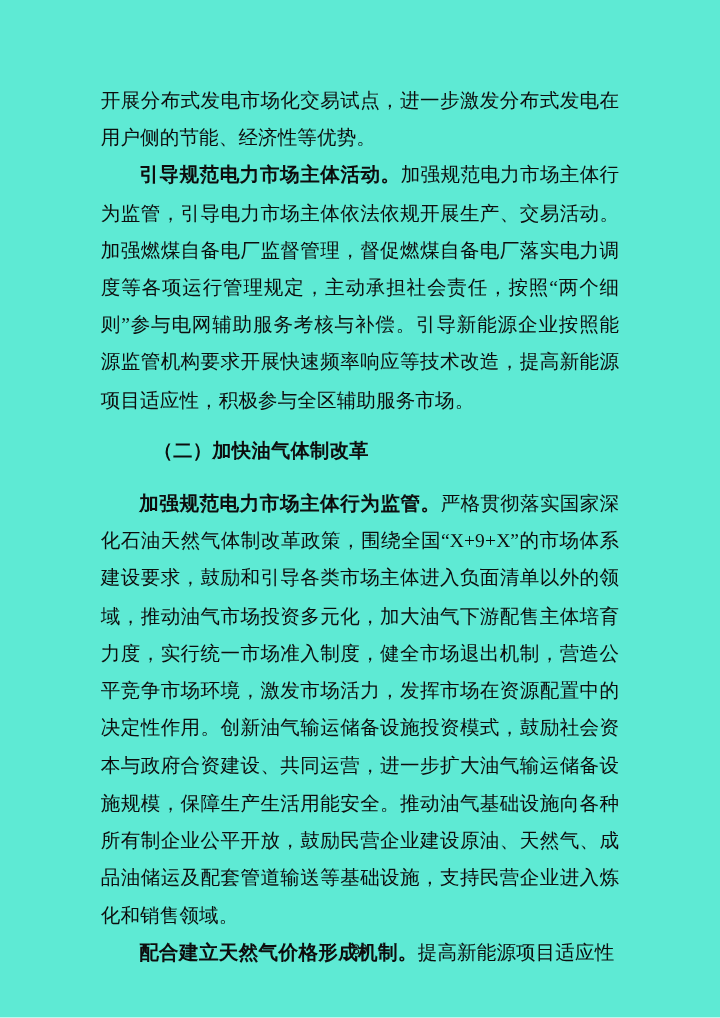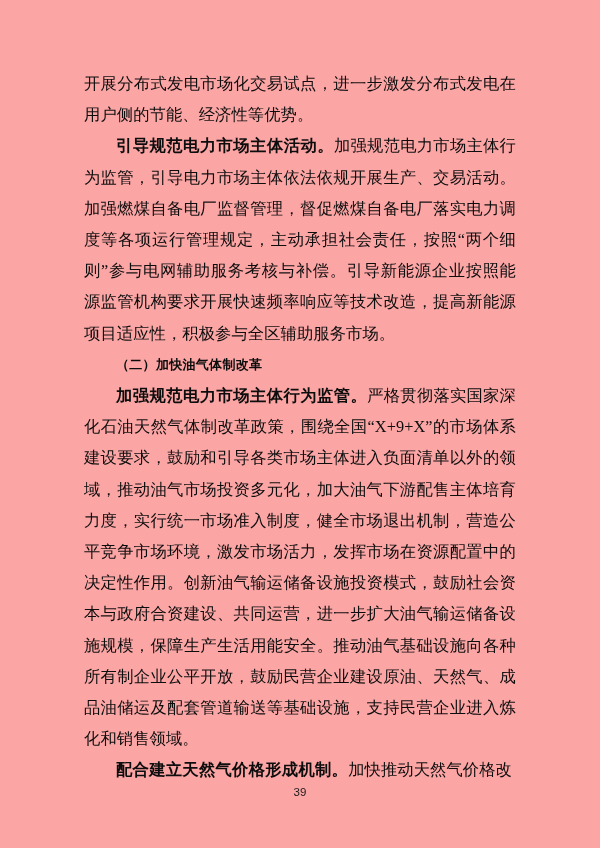--- a/index.html
+++ b/index.html
@@ -7,21 +7,21 @@
     padding: 0;
     background: #ffffff;
   }
   body {
     font-family: "Liberation Serif", "DejaVu Serif", serif;
   }
   .page {
     position: relative;
     width: 600px;
     height: 848px;
-    background: #fca5a5;
+    background: #5eead4;
     box-sizing: border-box;
     overflow: hidden;
   }
   .page-inner {
     position: absolute;
     left: 84px;
     top: 68px;
     width: 432px;
   }
   .para {
@@ -35,25 +35,25 @@
   }
   .indent2 {
     text-indent: 32px;
   }
   .lead {
     font-weight: bold;
     letter-spacing: 0.3px;
     margin-top: 10px;
   }
   .heading {
-    font-size: 13px;
+    font-size: 16px;
     line-height: 31.2px;
     font-weight: bold;
     color: #0d0d0d;
-    margin: 0;
+    margin: 12px;
     text-indent: 32px;
     letter-spacing: 0.3px;
   }
   .page-number {
     position: absolute;
     left: 0;
     top: 786px;
     width: 600px;
     text-align: center;
     font-size: 11.5px;
@@ -77,19 +77,19 @@
 
     <p class="heading">
       <span>（二）加快油气体制改革</span>
     </p>
 
     <p class="para indent2">
       <span class="lead">加强规范电力市场主体行为监管。</span><span>严格贯彻落实国家深化石油天然气体制改革政策，围绕全国“X+9+X”的市场体系建设要求，鼓励和引导各类市场主体进入负面清单以外的领域，推动油气市场投资多元化，加大油气下游配售主体培育力度，实行统一市场准入制度，健全市场退出机制，营造公平竞争市场环境，激发市场活力，发挥市场在资源配置中的决定性作用。创新油气输运储备设施投资模式，鼓励社会资本与政府合资建设、共同运营，进一步扩大油气输运储备设施规模，保障生产生活用能安全。推动油气基础设施向各种所有制企业公平开放，鼓励民营企业建设原油、天然气、成品油储运及配套管道输送等基础设施，支持民营企业进入炼化和销售领域。</span>
     </p>
 
     <p class="para indent2">
-      <span class="lead">配合建立天然气价格形成机制。</span><span>加快推动天然气价格改</span>
+      <span class="lead">配合建立天然气价格形成机制。</span><span>提高新能源项目适应性</span>
     </p>
 
   </div>
 
   <div class="page-number">39</div>
 </div>
 
 </body></html>

